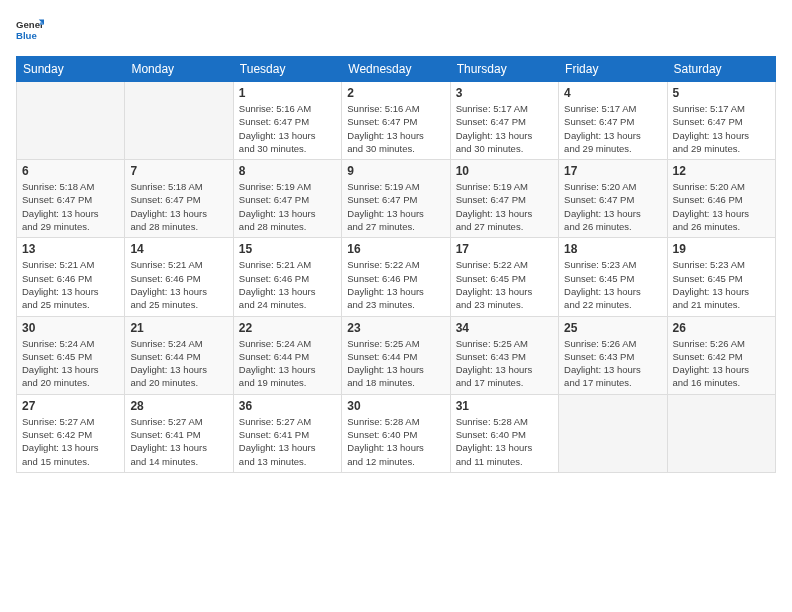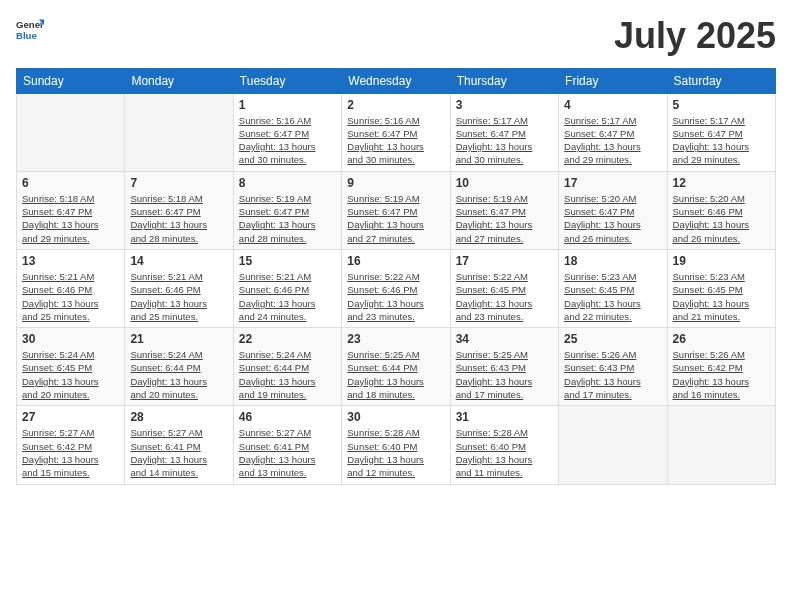--- a/index.html
+++ b/index.html
@@ -71,37 +71,35 @@
     .day-number {
       font-size: 12px;
       font-weight: bold;
       margin-bottom: 2px;
       color: #333;
     }
     .day-info {
       font-size: 9.5px;
       line-height: 1.4;
       color: #444;
-      text-decoration: underline;
     }
   </style>
 </head>
 <body>
 
 <div class="header">
   <div class="logo">
     <svg class="logo-icon" viewBox="0 0 32 32">
       <text x="0" y="14" font-size="11" font-weight="bold" fill="#333">General</text>
       <text x="0" y="26" font-size="11" font-weight="bold" fill="#1a6fc4">Blue</text>
       <polygon points="26,4 32,10 32,4" fill="#1a6fc4"></polygon>
       <polygon points="26,10 32,10 29,6" fill="#5599dd"></polygon>
     </svg>
   </div>
   <div class="title-block">
-    <div class="month-title">July 2025</div>
   </div>
 </div>
 
 <table class="calendar">
   <thead>
     <tr id="weekday-header">
     <th>Sunday</th>
         <th>Monday</th>
         <th>Tuesday</th>
         <th>Wednesday</th>
@@ -312,21 +310,21 @@
 and 15 minutes.</div>
         </td>
         <td>
           <div class="day-number">28</div>
           <div class="day-info" style="white-space: pre-line;">Sunrise: 5:27 AM
 Sunset: 6:41 PM
 Daylight: 13 hours
 and 14 minutes.</div>
         </td>
         <td>
-          <div class="day-number">46</div>
+          <div class="day-number">36</div>
           <div class="day-info" style="white-space: pre-line;">Sunrise: 5:27 AM
 Sunset: 6:41 PM
 Daylight: 13 hours
 and 13 minutes.</div>
         </td>
         <td>
           <div class="day-number">30</div>
           <div class="day-info" style="white-space: pre-line;">Sunrise: 5:28 AM
 Sunset: 6:40 PM
 Daylight: 13 hours

